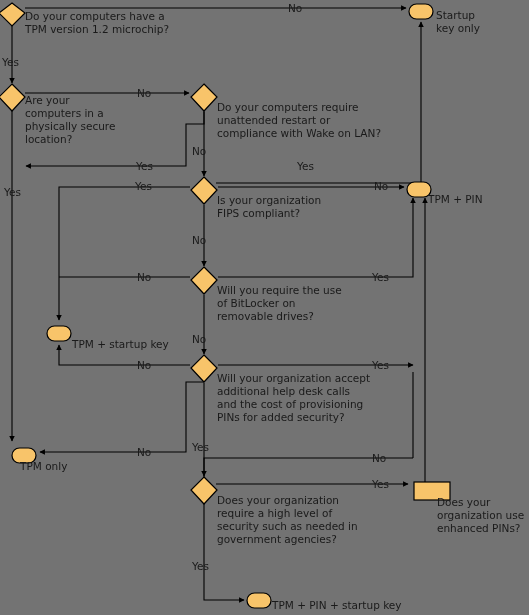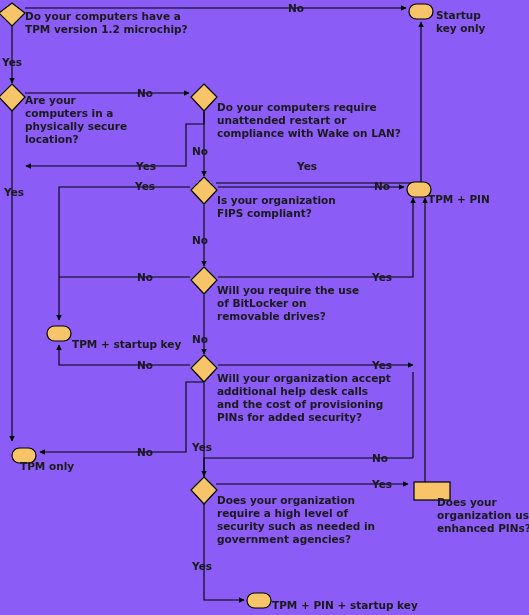--- a/index.html
+++ b/index.html
@@ -4,24 +4,23 @@
 <style>
   html, body {
     margin: 0;
     padding: 0;
     background: #ffffff;
   }
   #page {
     position: relative;
     width: 529px;
     height: 615px;
-    background: #8b5cf6;
+    background: #737373;
     font-family: "DejaVu Sans", sans-serif;
     overflow: hidden;
-    font-weight: bold;
   }
   svg.flow {
     position: absolute;
     left: 0;
     top: 0;
     width: 529px;
     height: 615px;
   }
   .node-text, .edge-label {
     font-family: "DejaVu Sans", sans-serif;

